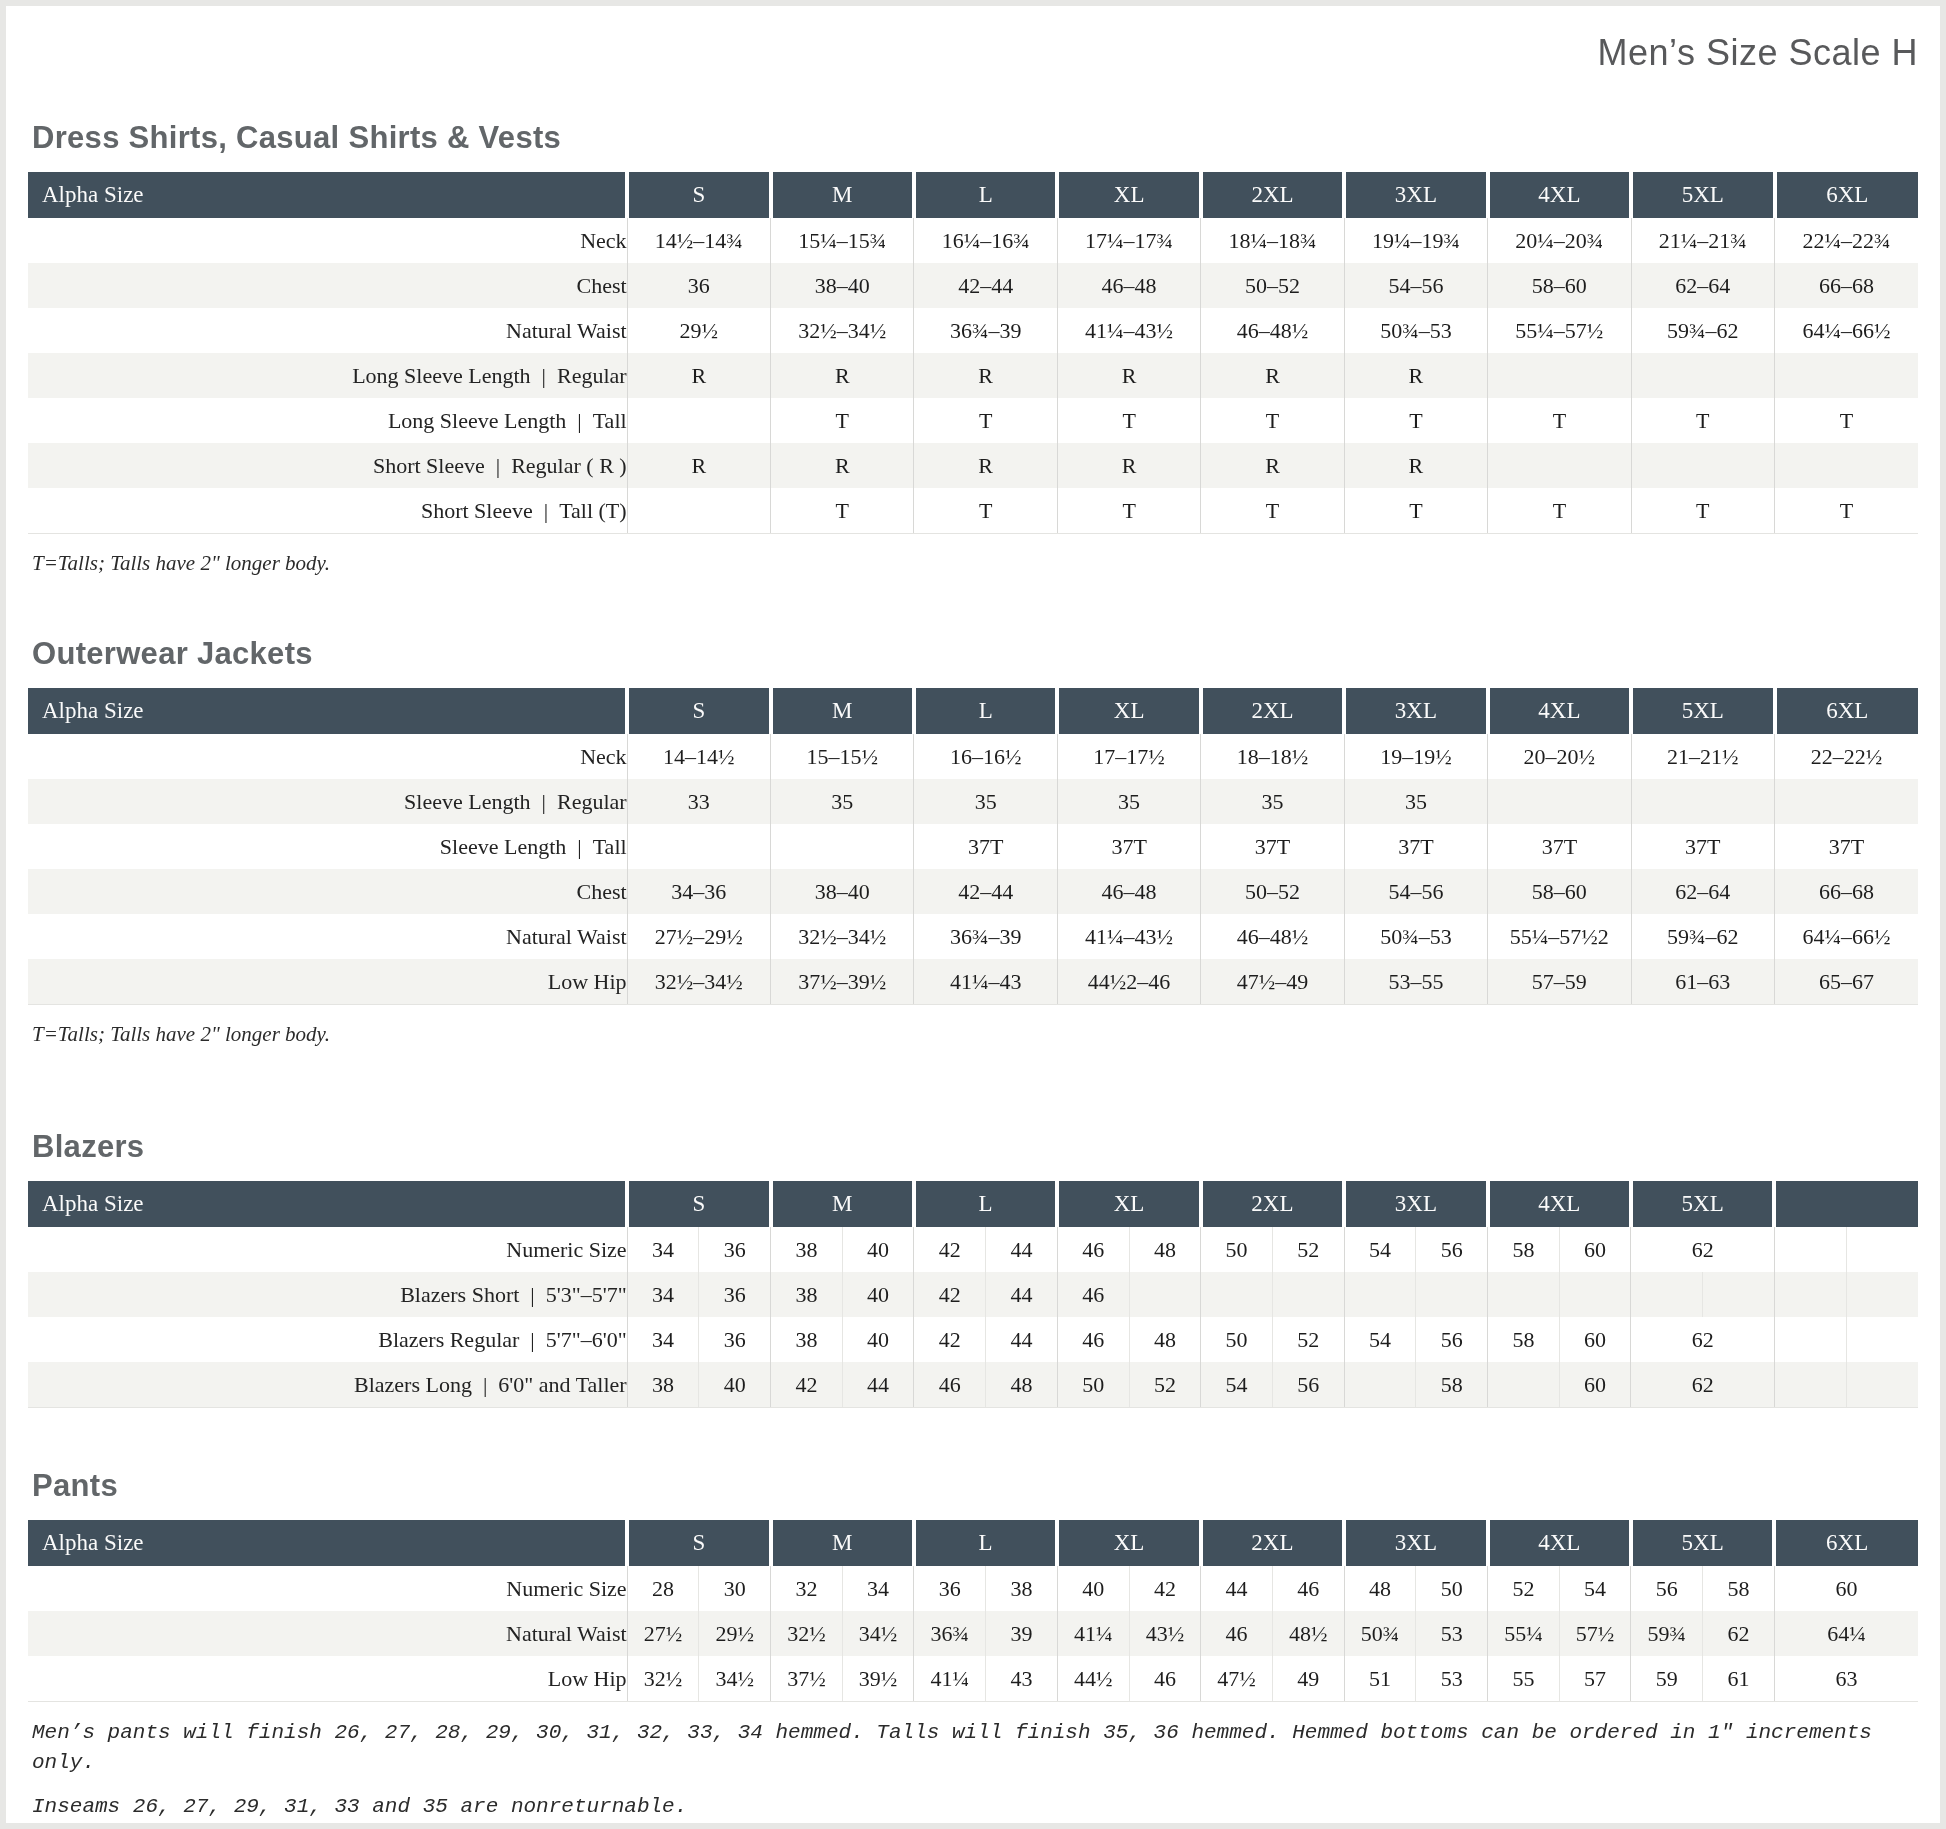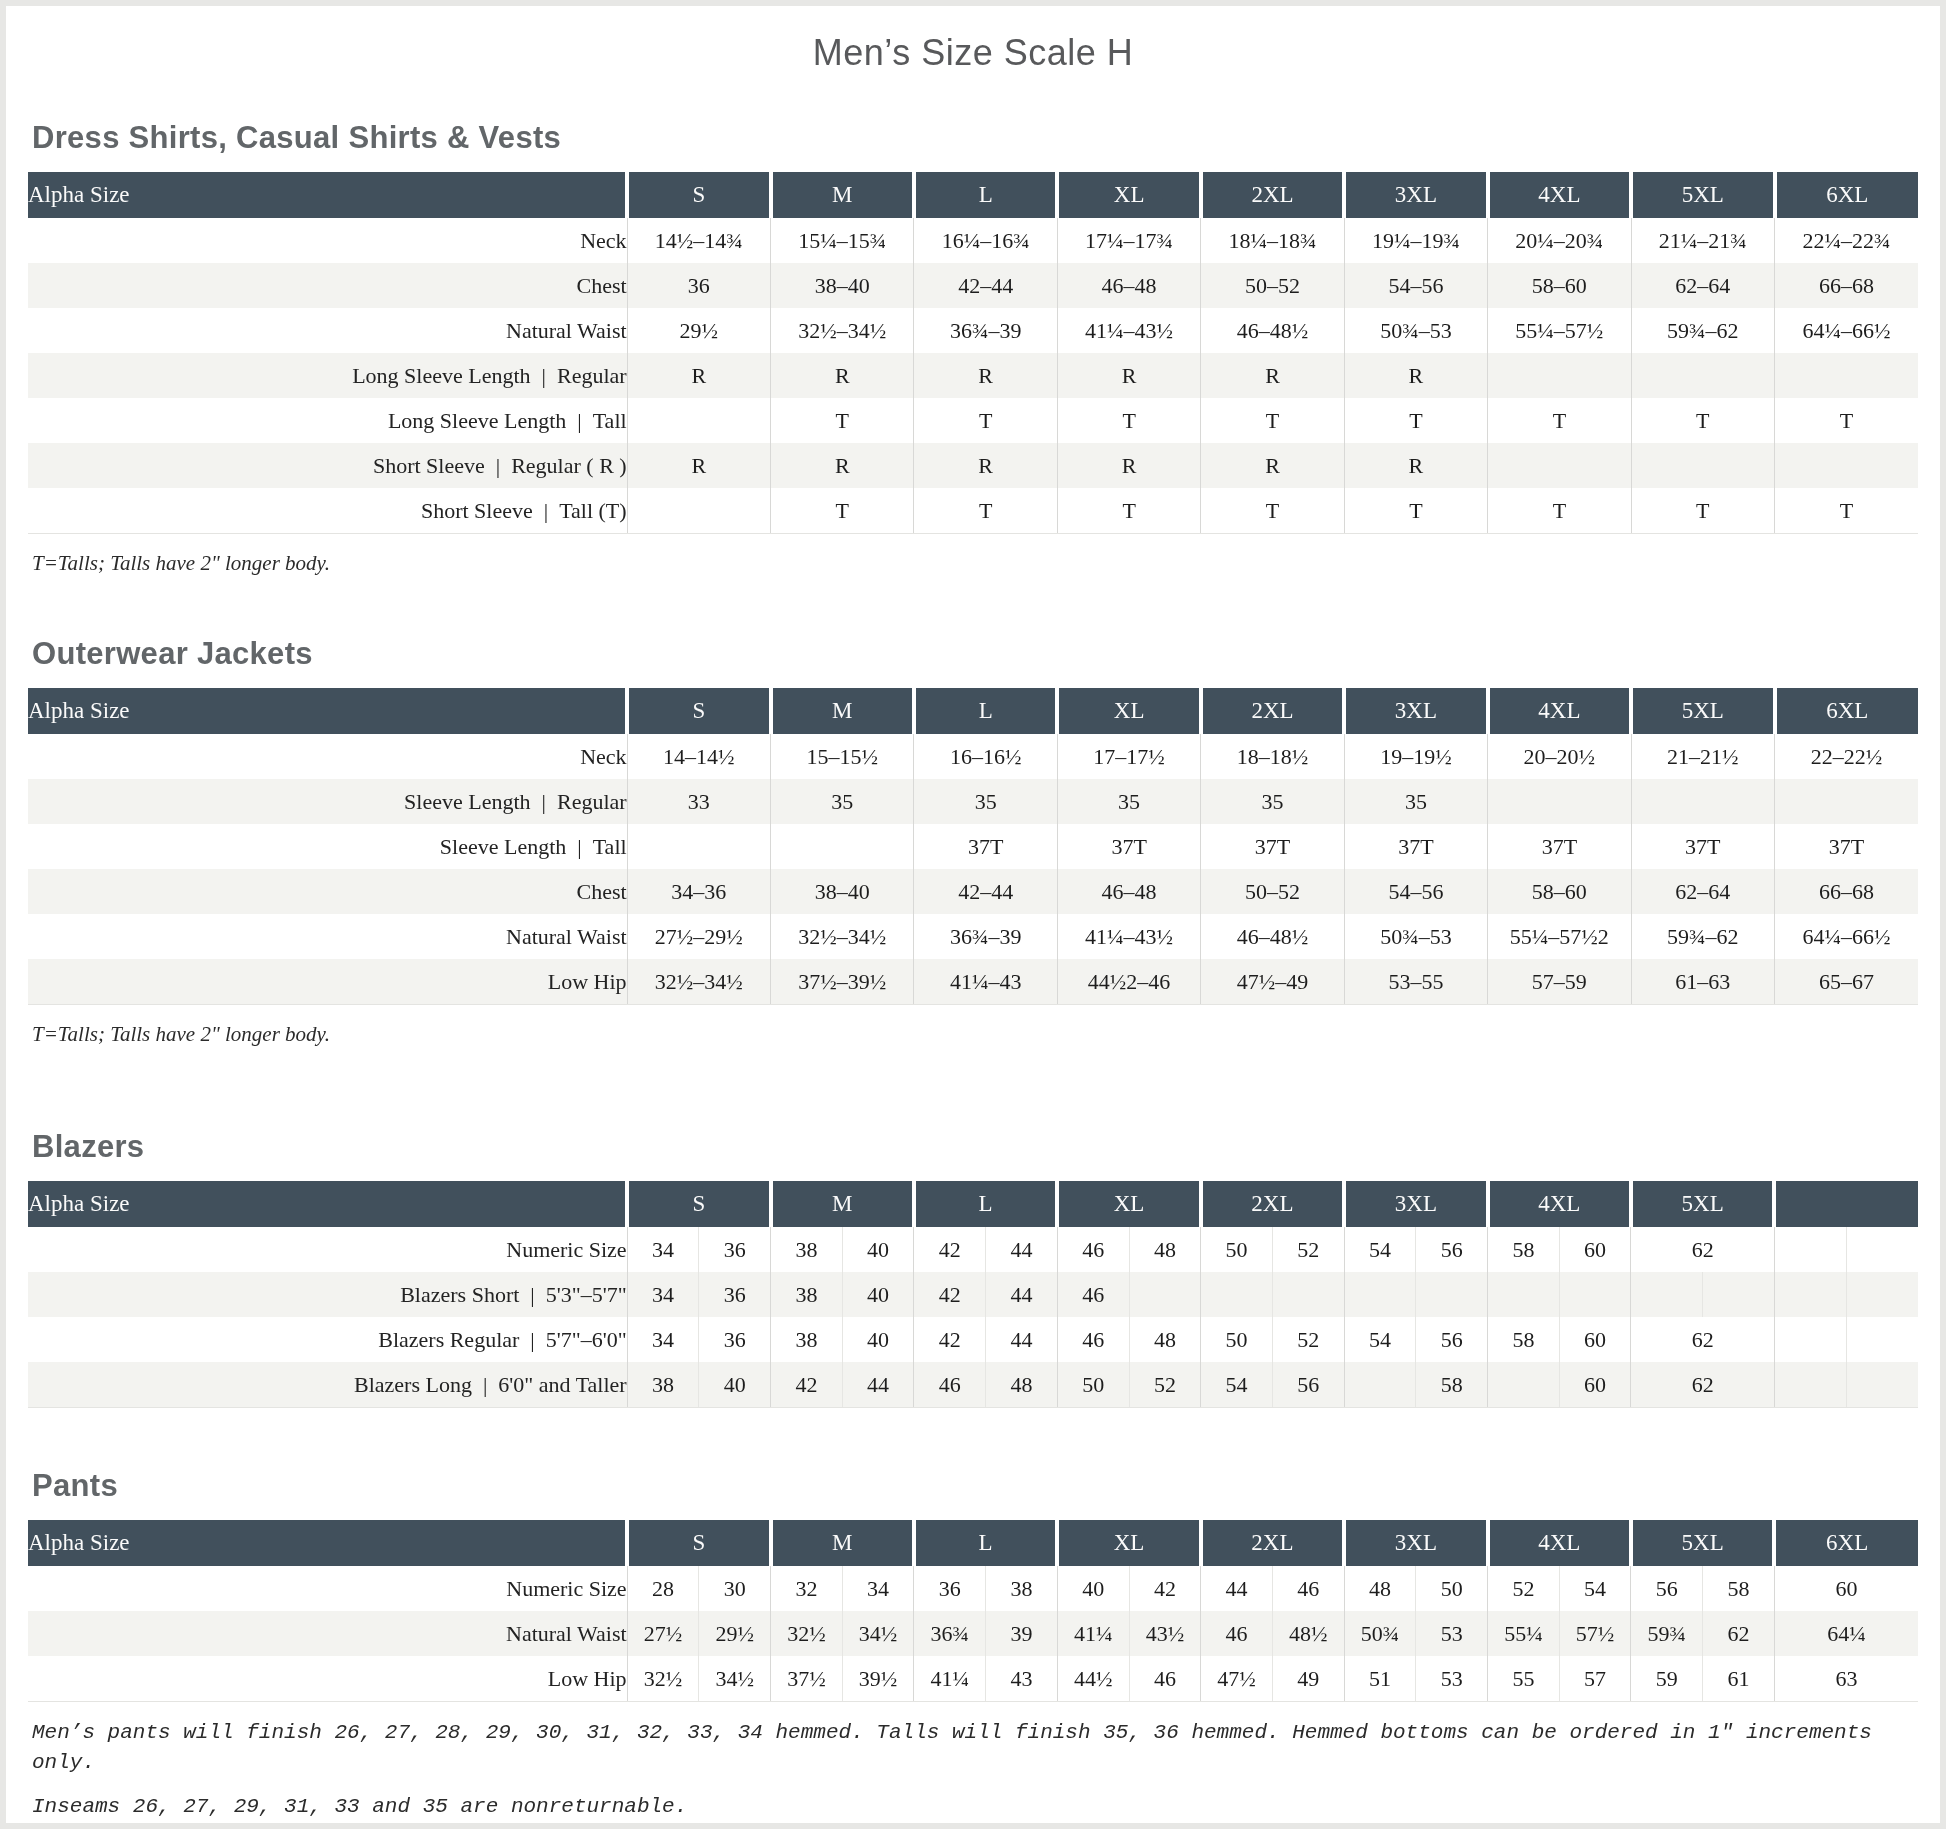--- a/index.html
+++ b/index.html
@@ -16,21 +16,21 @@
     font-family: "Liberation Serif", serif;
   }
   .page {
     padding: 0 22px;
   }
   h1.title {
     font-family: "Liberation Sans", sans-serif;
     font-weight: 400;
     font-size: 36px;
     color: #58595b;
-    text-align: center;
+    text-align: right;
     margin: 26px 0 0 0;
     letter-spacing: 0.5px;
   }
   section h2 {
     font-family: "Liberation Sans", sans-serif;
     font-weight: 700;
     font-size: 31px;
     color: #626669;
     margin: 54px 0 16px 4px;
     letter-spacing: 0.3px;
@@ -52,20 +52,21 @@
     background: #41505c;
     color: #fafafa;
     font-weight: 400;
     font-family: "Liberation Serif", serif;
     font-size: 23px;
     height: 46px;
     padding: 0;
   }
   th.label {
     text-align: left;
+    padding-left: 14px;
   }
   th.size {
     text-align: center;
     border-left: 4px solid #fff;
   }
   td {
     height: 45px;
     font-size: 22px;
     color: #1d1d1d;
     padding: 0;

